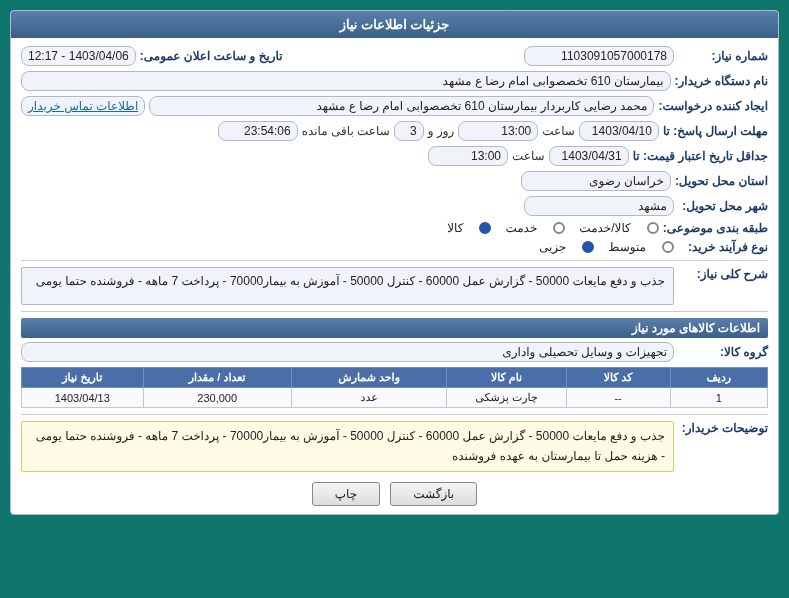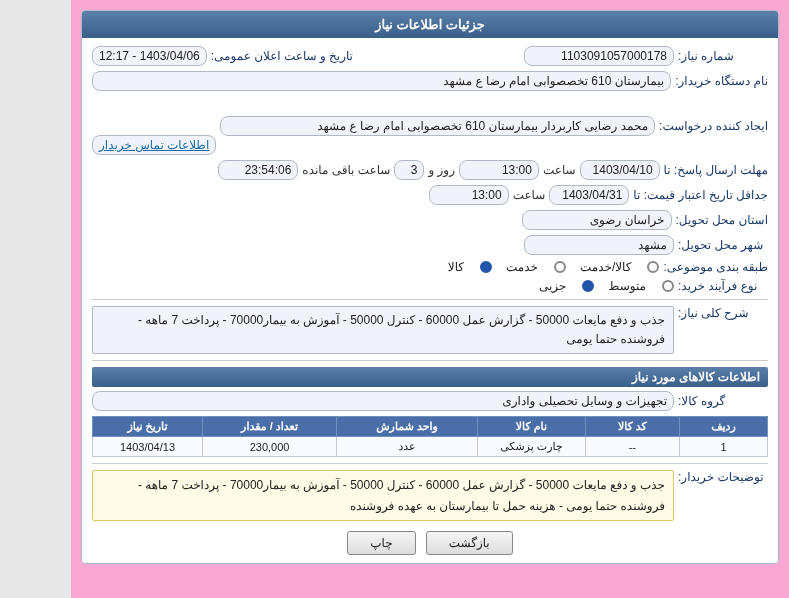--- a/index.html
+++ b/index.html
@@ -4,23 +4,23 @@
   <style>
     * { box-sizing: border-box; margin: 0; padding: 0; }
     body {
       font-family: Tahoma, Arial, sans-serif;
       font-size: 12px;
       background: #e8e8e8;
       direction: rtl;
       color: #222;
     }
     .page-wrapper {
-      width: 718px;
+      width: 789px;
       min-height: 598px;
-      background: #f9a8d4;
+      background: #0f766e;
       padding: 10px;
     }
     .main-box {
       background: #fff;
       border: 1px solid #b0b8c8;
       border-radius: 4px;
       overflow: hidden;
     }
     .header-bar {
       background: linear-gradient(to bottom, #5a7fa8, #3a5f88);
@@ -34,42 +34,41 @@
       padding: 8px 10px;
     }
     .info-row {
       display: flex;
       align-items: center;
       margin-bottom: 5px;
       gap: 4px;
     }
     .lbl {
       color: #1a3a6a;
-      font-weight: normal;
+      font-weight: bold;
       white-space: nowrap;
       min-width: 90px;
-      text-align: left;
+      text-align: right;
     }
     .val-box {
       background: #f0f4fa;
       border: 1px solid #b0b8c8;
       border-radius: 8px;
       padding: 2px 6px;
       min-height: 20px;
       min-width: 60px;
       color: #222;
     }
     .val-box.wide { min-width: 220px; flex: 1; }
     .val-box.medium { min-width: 150px; }
     .val-box.small { min-width: 80px; }
     .link-style {
       color: #1a6aaa;
       text-decoration: underline;
       cursor: pointer;
-      margin-top: 39px;
     }
     .section-divider {
       border-top: 1px solid #ccc;
       margin: 6px 0;
     }
     .notes-box {
       background: #f0f4fa;
       border: 1px solid #b0b8c8;
       border-radius: 2px;
       padding: 4px 8px;

